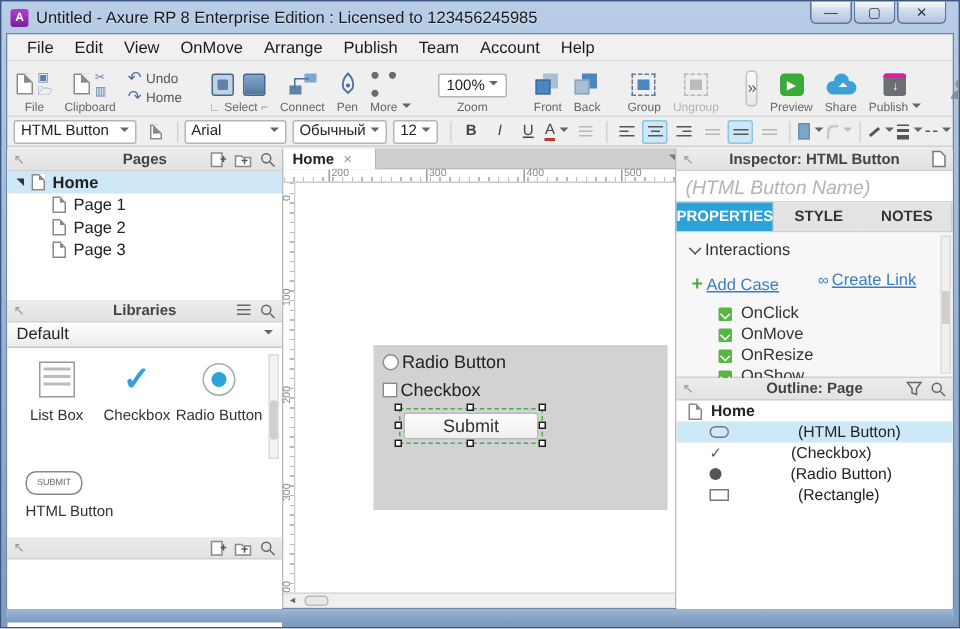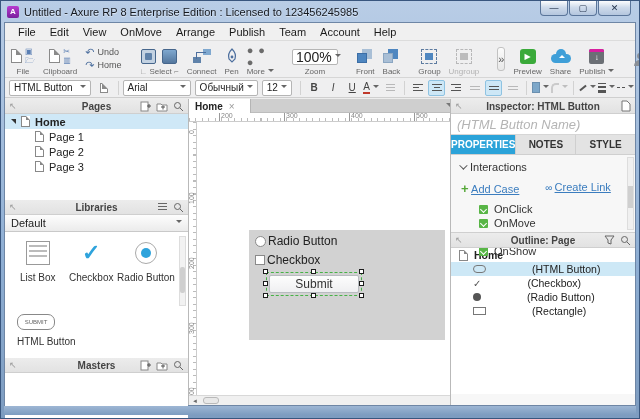--- a/index.html
+++ b/index.html
@@ -50,22 +50,22 @@
   .brk { color:#9a9a9a; font-size:8px; }
 
   .connect-ic { position:relative; width:18px; height:14px; }
   .connect-ic .b1 { position:absolute; left:0; bottom:0; width:8px; height:6px; background:#5f82aa; }
   .connect-ic .b2 { position:absolute; right:0; top:0; width:8px; height:6px; background:#7fa8cf; }
   .connect-ic .ln { position:absolute; left:3px; top:3px; width:10px; height:7px; border-left:1px solid #4d6f9e; border-top:1px solid #4d6f9e; }
 
   .dots { color:#6b6b6b; font-size:11px; letter-spacing:1px; }
   .caret { display:inline-block; width:0; height:0; border:3px solid transparent; border-top-color:#666; margin-left:3px; vertical-align:middle; }
 
-  .zoombox { width:46px; height:16px; background:#fff; border:1px solid #b5b5b5; border-radius:2px; font-size:14px;
-             display:flex; align-items:center; justify-content:space-between; padding:0 3px; color:#222; }
+  .zoombox { width:46px; height:16px; background:#fff; border:1px solid #b5b5b5; border-radius:2px; font-size:10px;
+             display:flex; align-items:center; justify-content:center; padding:0 3px; color:#222; }
 
   .layer { position:relative; width:16px; height:15px; }
   .layer .l1 { position:absolute; width:10px; height:10px; background:#a9bfd6; left:5px; top:0; }
   .layer .l2 { position:absolute; width:10px; height:10px; background:#4e86c0; left:0; top:4px; border:1px solid #3c6ea6; }
   .layer.back .l2 { background:#a9bfd6; border-color:#8ba6c2; }
   .layer.back .l1 { background:#4e86c0; }
 
   .group-ic { position:relative; width:16px; height:15px; border:1px dashed #5d7ba0; }
   .group-ic:after { content:""; position:absolute; inset:3px; background:#4e86c0; }
   .gray .group-ic, .gray .lbl { opacity:.45; filter:grayscale(1); }
@@ -173,21 +173,21 @@
 
   
   .rightpanel { position:absolute; right:0; top:0; width:185px; bottom:0; background:#f7f7f7; border-left:1px solid #b9b9b9; }
   .namefield { height:21px; background:#fff; border-bottom:1px solid #d6d6d6; width:100%; border-top:none; border-left:none;
                border-right:none; font-style:italic; font-size:13px; color:#b4b4b4; padding:0 6px; font-family:"Liberation Sans",sans-serif; }
   .namefield::placeholder { color:#b4b4b4; font-style:italic; }
   .itabs { display:flex; height:20px; border-bottom:1px solid #cfcfcf; }
   .itab { flex:1; background:#e3e3e3; font-size:10px; font-weight:bold; color:#333; display:flex; align-items:center;
           justify-content:center; border-right:1px solid #cfcfcf; }
   .itab.active { background:#2ba3d9; color:#fff; }
-  .icontent { position:relative; height:78px; background:#f7f7f7; border-bottom:1px solid #cfcfcf; padding:6px 24px 0 8px; }
+  .icontent { position:relative; height:97px; background:#f7f7f7; border-bottom:1px solid #cfcfcf; padding:6px 24px 0 8px; }
   .interhdr { display:flex; align-items:center; gap:5px; font-size:11px; color:#333; }
   .chev { width:6px; height:6px; border-right:1px solid #555; border-bottom:1px solid #555; transform:rotate(45deg) translateY(-2px); }
   .caserow { display:flex; align-items:flex-start; gap:4px; margin:8px 0 6px 2px; font-size:11px; }
   .plus { color:#56a839; font-weight:bold; font-size:13px; }
   .linktext { color:#3b7dbf; text-decoration:underline; }
   .chain { color:#3b7dbf; font-size:10px; letter-spacing:-1px; }
   .evrow { display:flex; align-items:center; gap:6px; height:14px; margin-left:20px; font-size:11px; color:#333; }
   .evicon { width:9px; height:9px; background:#58b546; border-radius:1px; position:relative; flex:none; }
   .evicon:after { content:""; position:absolute; left:2px; top:2px; width:4px; height:4px; border-left:1px solid #fff; border-bottom:1px solid #fff; transform:rotate(-45deg); }
   .iscroll { position:absolute; right:1px; top:2px; bottom:2px; width:7px; background:#f0f0f0; border:1px solid #ddd; }
@@ -561,21 +561,20 @@
               <span class="vthumb" style="top:30px"></span>
             </div>
         </div>
         <div class="libmore">
           <div class="submitshape">SUBMIT</div>
           <div class="cutlabel">HTML Button</div>
         </div>
 
         <div class="panel-h">
           <span class="collapse">↖</span>
-          <span class="ptitle">Masters</span>
           <span class="hicons">
             <svg width="11" height="11" viewBox="0 0 11 11">
                 <rect x="1" y="1" width="7" height="9" fill="#fff" stroke="#888"></rect>
                 <path d="M7 5h4M9 3v4" stroke="#555"></path>
               </svg>
             <svg width="12" height="11" viewBox="0 0 12 11">
                 <path d="M1 3h4l1 1h5v6H1z" fill="#fff" stroke="#888"></path>
                 <path d="M5 6h4M7 4.5V8.5" stroke="#555"></path>
               </svg>
             <svg width="11" height="11" viewBox="0 0 11 11">
@@ -649,22 +648,22 @@
           <span class="ptitle">Inspector: HTML Button</span>
           <span class="hicons">
             <svg width="10" height="12" viewBox="0 0 10 12">
                 <path d="M1 1h5l3 3v7H1z" fill="#fff" stroke="#777"></path>
               </svg>
           </span>
         </div>
         <input class="namefield" placeholder="(HTML Button Name)" style="">
         <div class="itabs">
           <div class="itab active">PROPERTIES</div>
+          <div class="itab" style="border-right:none">STYLE</div>
           <div class="itab">NOTES</div>
-          <div class="itab" style="border-right:none">STYLE</div>
         </div>
         <div class="icontent">
           <div class="interhdr">
             <span class="chev"></span>
             <span>Interactions</span>
           </div>
           <div class="caserow">
             <span><span class="plus">+</span> <span class="linktext">Add Case</span></span>
             <span style="margin-left:22px"><span class="chain">∞</span> <span class="linktext">Create Link</span></span>
           </div>

